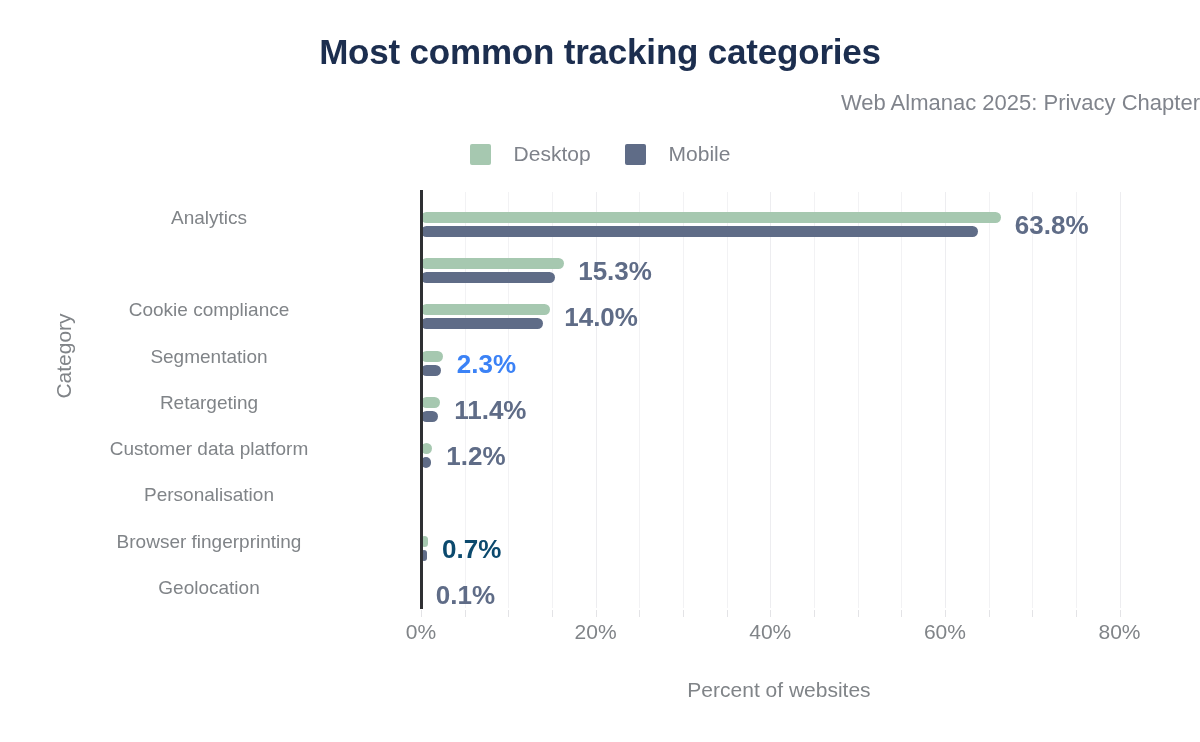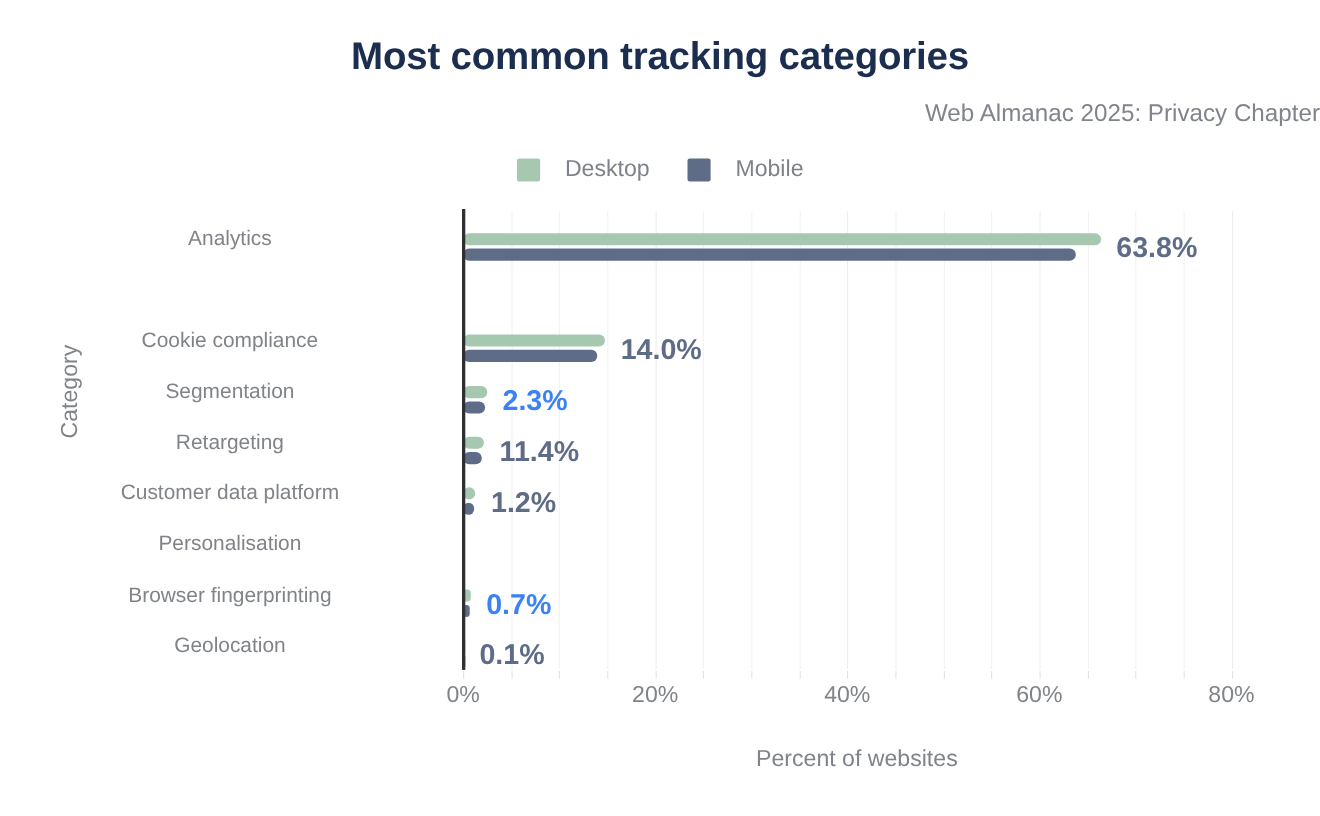--- a/index.html
+++ b/index.html
@@ -239,20 +239,25 @@
         <div class="gridline" style="left: 611.22px;"></div>
         <div class="gridline" style="left: 654.878px;"></div>
         <div class="gridline major" style="left: 698.537px;"></div>
       </div>
     <div class="bars-layer" id="bars-layer">
         <div class="bar-group" style="top: 0px;">
           <div class="bar desktop" title="Desktop 66.4%" style="width: 579.785px; background: rgb(166, 200, 176);"></div>
           <div class="bar mobile" title="Mobile 63.8%" style="width: 557.083px; background: rgb(95, 108, 135);"></div>
           <div class="bar-value" style="left: 593.785px; color: rgb(95, 108, 135);">63.8%</div>
         </div>
+        <div class="bar-group" style="top: 46.2222px;">
+          <div class="bar desktop" title="Desktop 16.4%" style="width: 143.2px; background: rgb(166, 200, 176);"></div>
+          <div class="bar mobile" title="Mobile 15.3%" style="width: 133.595px; background: rgb(95, 108, 135);"></div>
+          <div class="bar-value" style="left: 157.2px; color: rgb(95, 108, 135);">15.3%</div>
+        </div>
         <div class="bar-group" style="top: 92.4444px;">
           <div class="bar desktop" title="Desktop 14.8%" style="width: 129.229px; background: rgb(166, 200, 176);"></div>
           <div class="bar mobile" title="Mobile 14%" style="width: 122.244px; background: rgb(95, 108, 135);"></div>
           <div class="bar-value" style="left: 143.229px; color: rgb(95, 108, 135);">14.0%</div>
         </div>
         <div class="bar-group" style="top: 138.667px;">
           <div class="bar desktop" title="Desktop 2.5%" style="width: 21.8293px; background: rgb(166, 200, 176);"></div>
           <div class="bar mobile" title="Mobile 2.3%" style="width: 20.0829px; background: rgb(95, 108, 135);"></div>
           <div class="bar-value" style="left: 35.8293px; color: #3b82f6;">2.3%</div>
         </div>
@@ -262,21 +267,21 @@
           <div class="bar-value" style="left: 33.2098px; color: rgb(95, 108, 135);">11.4%</div>
         </div>
         <div class="bar-group" style="top: 231.111px;">
           <div class="bar desktop" title="Desktop 1.3%" style="width: 11.3512px; background: rgb(166, 200, 176);"></div>
           <div class="bar mobile" title="Mobile 1.2%" style="width: 10.478px; background: rgb(95, 108, 135);"></div>
           <div class="bar-value" style="left: 25.3512px; color: rgb(95, 108, 135);">1.2%</div>
         </div>
         <div class="bar-group" style="top: 323.556px;">
           <div class="bar desktop" title="Desktop 0.8%" style="width: 6.98537px; background: rgb(166, 200, 176);"></div>
           <div class="bar mobile" title="Mobile 0.7%" style="width: 6.1122px; background: rgb(95, 108, 135);"></div>
-          <div class="bar-value" style="left: 20.9854px; color: #3b82f6;">0.7%</div>
+          <div class="bar-value" style="left: 20.9854px; color: #0c4a6e;">0.7%</div>
         </div>
         <div class="bar-group" style="top: 369.778px;">
           <div class="bar desktop" title="Desktop 0.1%" style="width: 2px; background: rgb(166, 200, 176);"></div>
           <div class="bar mobile" title="Mobile 0.1%" style="width: 2px; background: rgb(95, 108, 135);"></div>
           <div class="bar-value" style="left: 14.8732px; color: rgb(95, 108, 135);">0.1%</div>
         </div>
       </div>
   </div>
 
   <div class="axis-line"></div>

